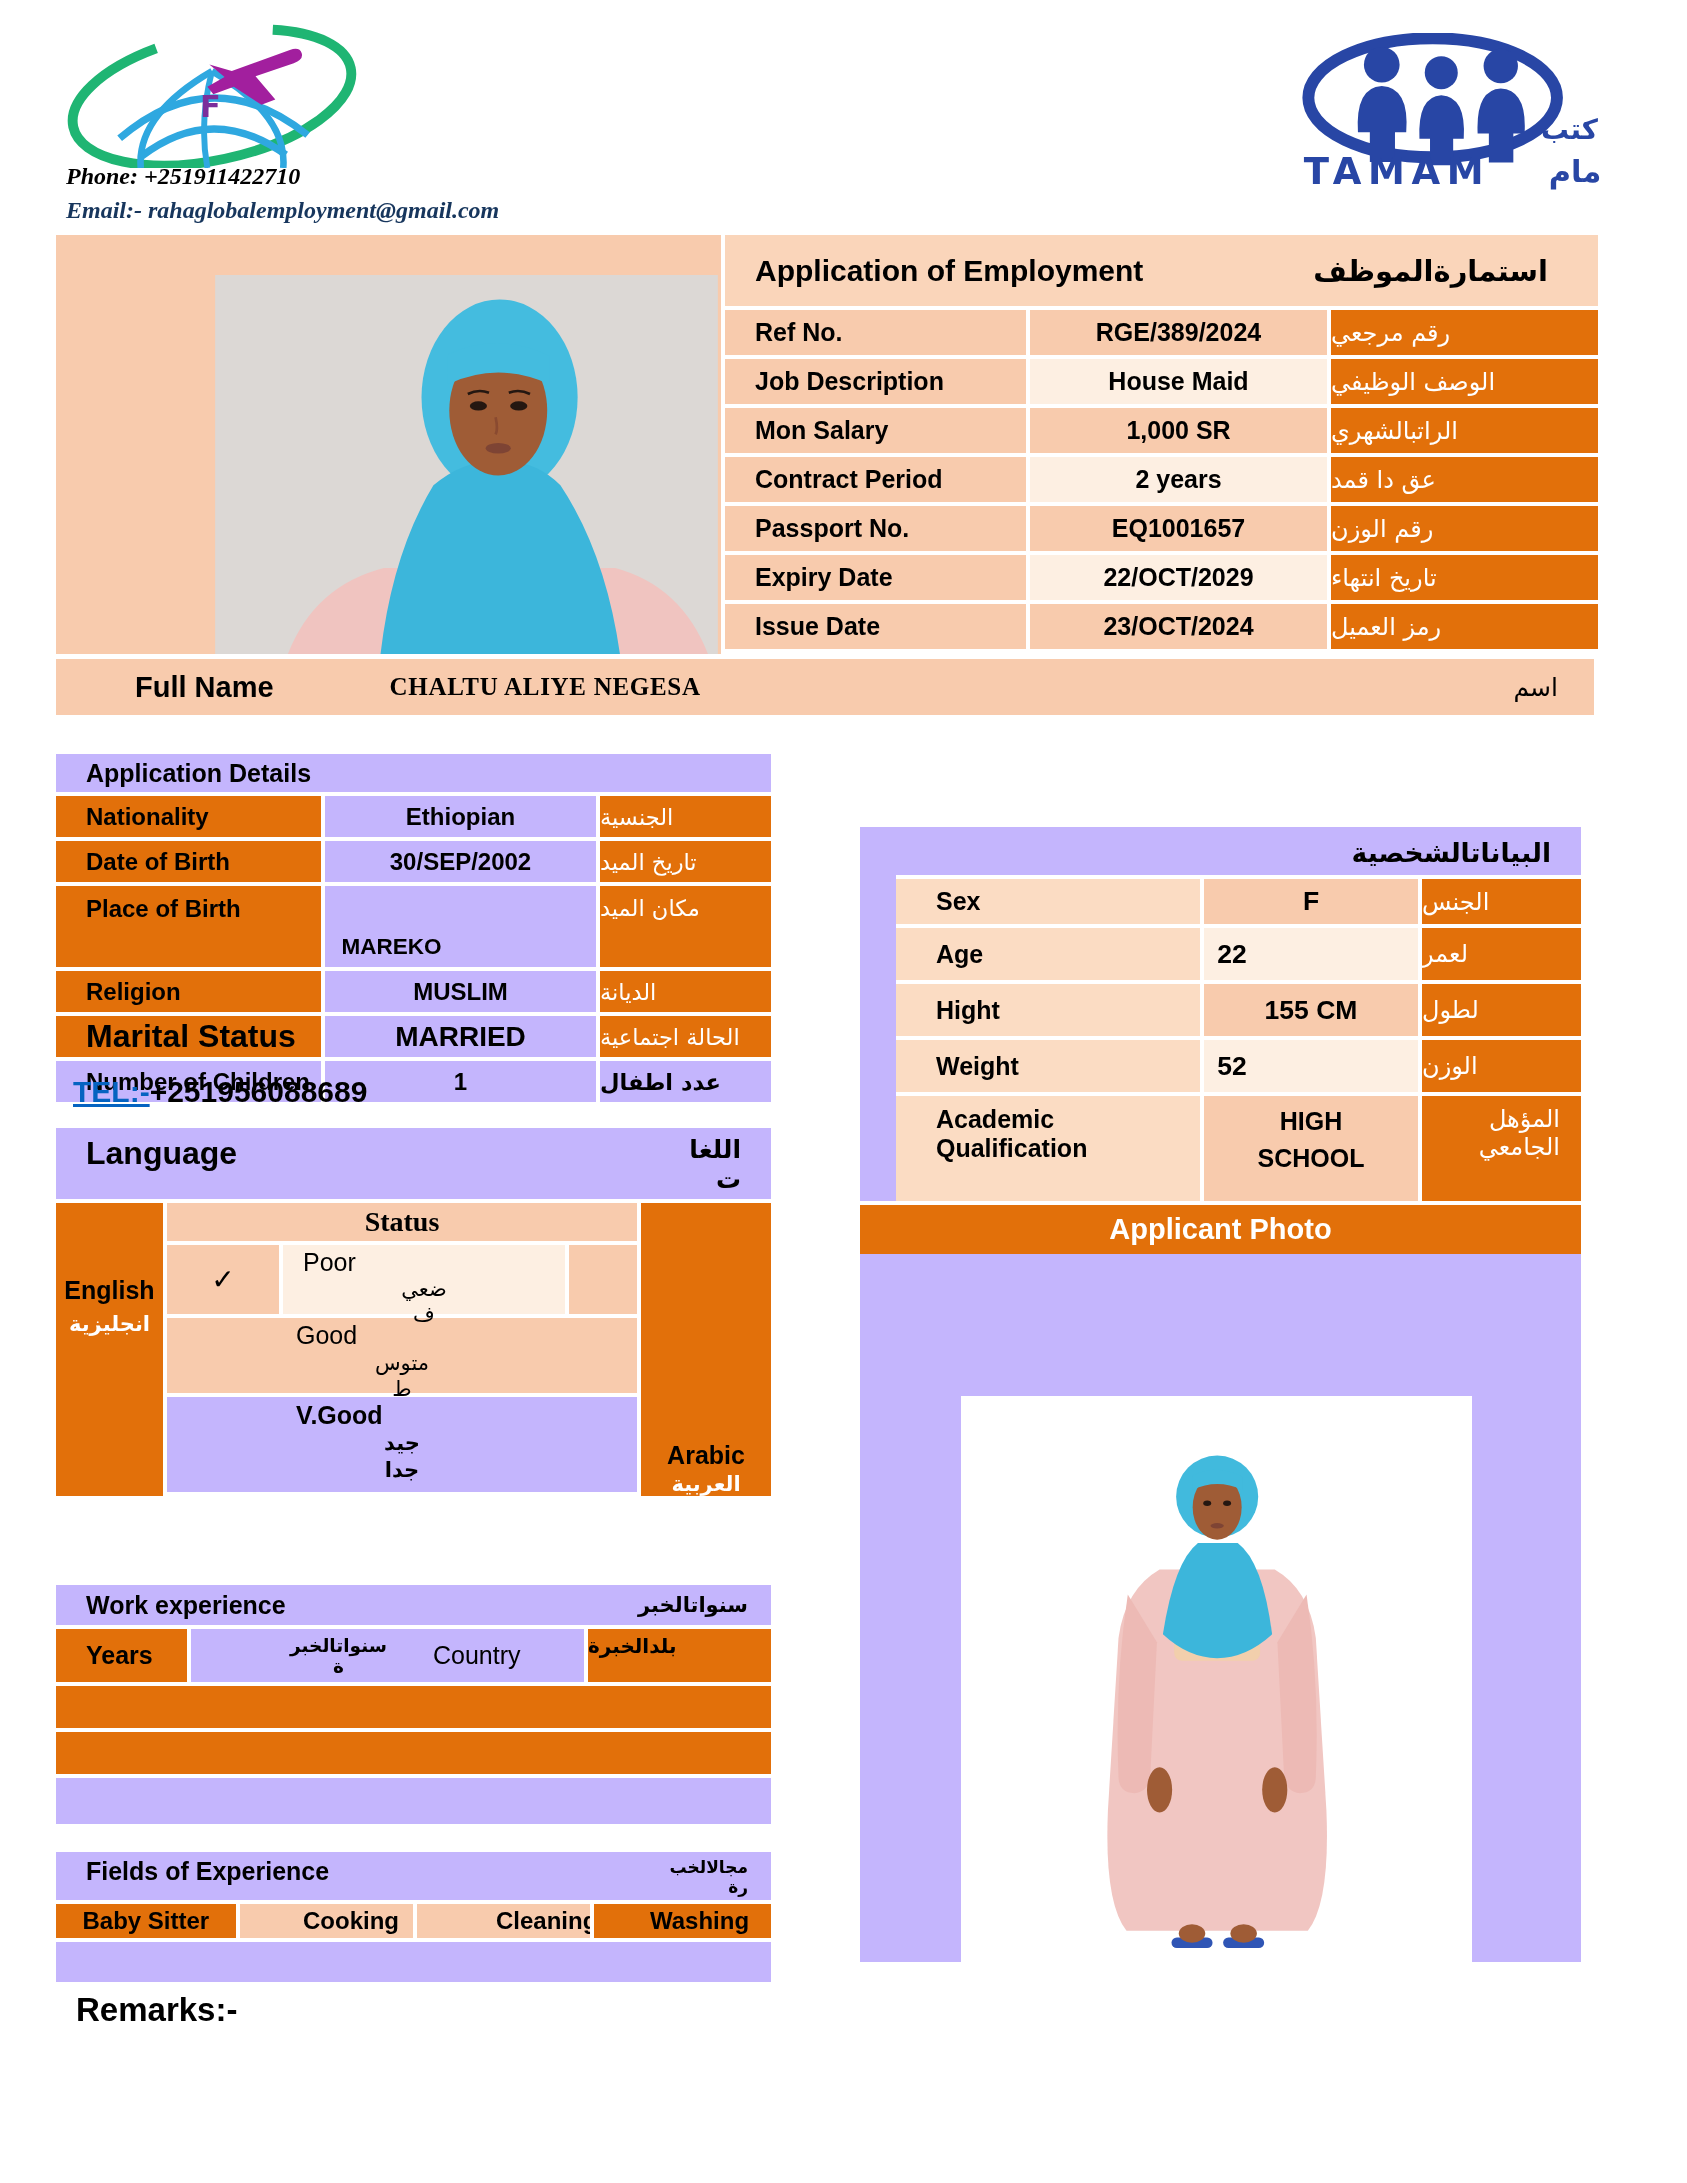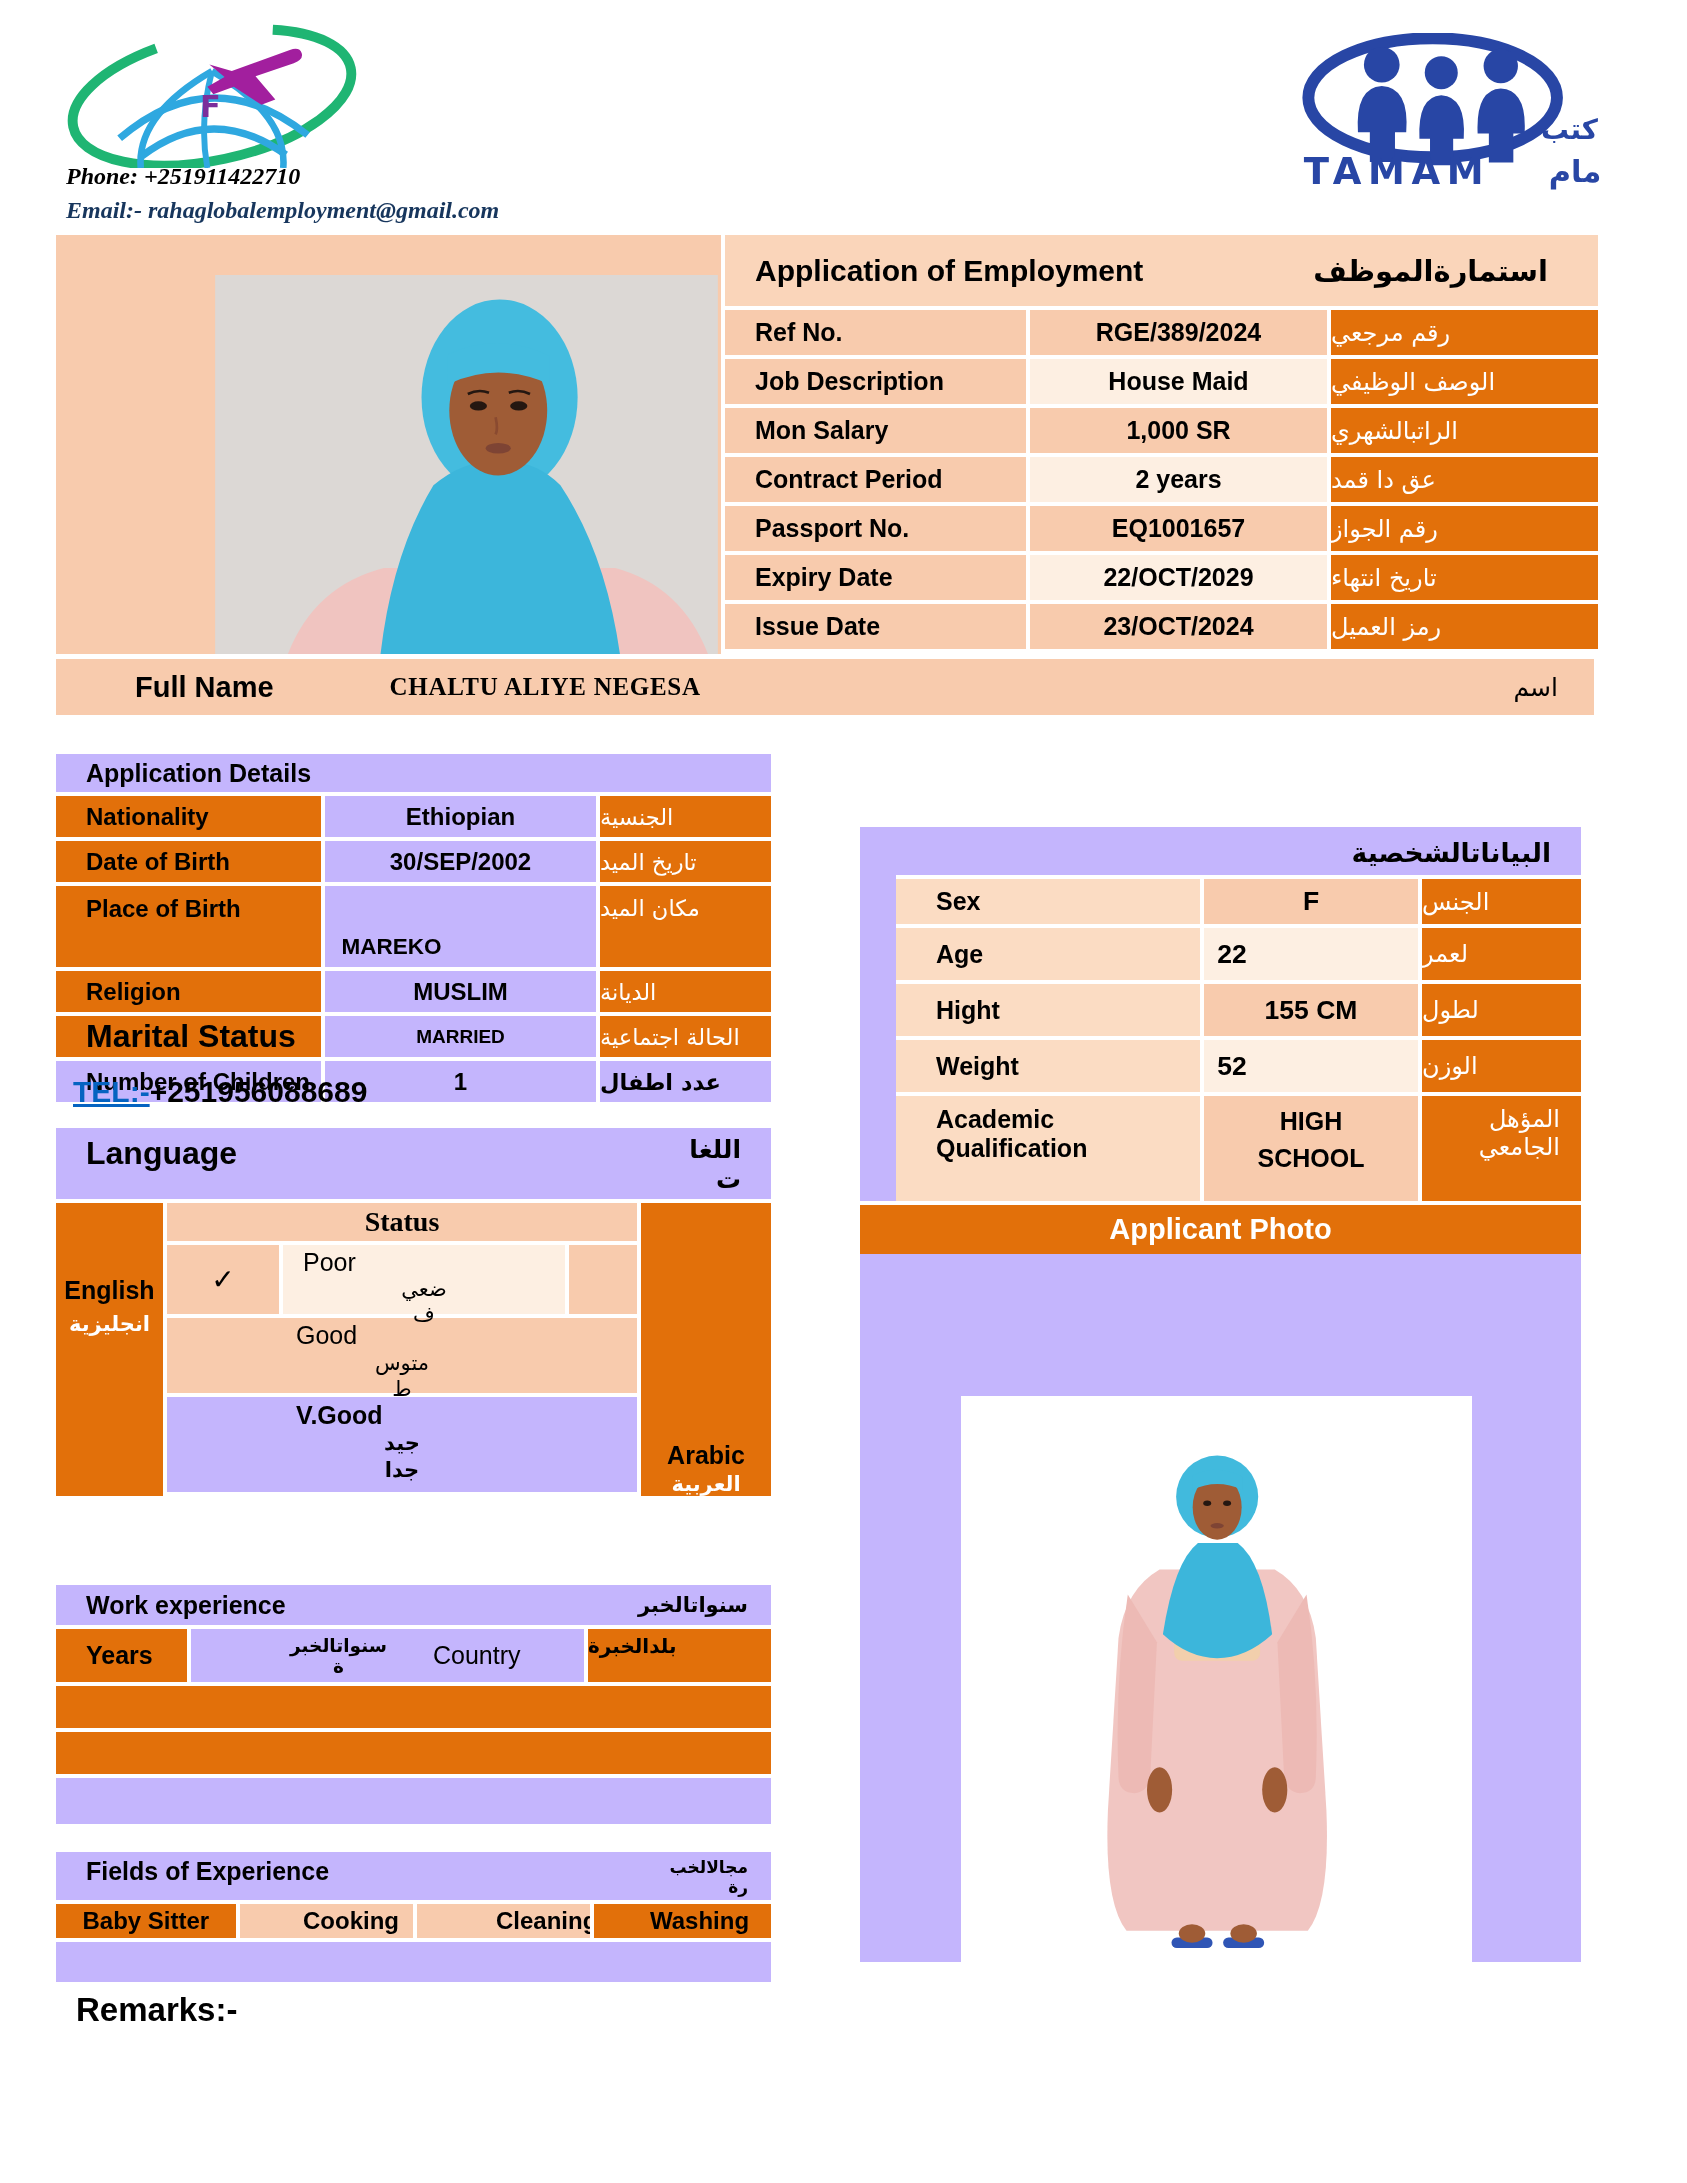--- a/index.html
+++ b/index.html
@@ -130,21 +130,21 @@
         <div class="cell arc or arR ar wt vgap">الراتبالشهري</div>
       </div>
       <div class="row t-row gap">
         <div class="cell lab pe lblEN">Contract Period</div>
         <div class="cell val vl valC vgap">2 years</div>
         <div class="cell arc or arR ar wt vgap">عق دا قمد</div>
       </div>
       <div class="row t-row gap">
         <div class="cell lab pe lblEN">Passport No.</div>
         <div class="cell val pe valC vgap">EQ1001657</div>
-        <div class="cell arc or arR ar wt vgap">رقم الجواز</div>
+        <div class="cell arc or arR ar wt vgap">رقم الوزن</div>
       </div>
       <div class="row t-row gap">
         <div class="cell lab pe lblEN">Expiry Date</div>
         <div class="cell val vl valC vgap">22/OCT/2029</div>
         <div class="cell arc or arR ar wt vgap">تاريخ انتهاء</div>
       </div>
       <div class="row t-row gap">
         <div class="cell lab pe lblEN">Issue Date</div>
         <div class="cell val pe valC vgap">23/OCT/2024</div>
         <div class="cell arc or arR ar wt vgap">رمز العميل</div>
@@ -176,21 +176,21 @@
       <div class="cell val lp vgap" style="font-size:22.5px;font-weight:bold;align-items:flex-end;padding:0 0 6.6px 16.5px;">MAREKO</div>
       <div class="cell arc or arR ar wt vgap" style="font-size:22.5px;align-items:flex-start;padding-top:9.3px;">مكان الميد</div>
     </div>
     <div class="row d-row gap" style="height:41px;">
       <div class="cell lab or lblEN" style="font-size:24px;">Religion</div>
       <div class="cell val lp valC vgap" style="font-size:24px;">MUSLIM</div>
       <div class="cell arc or arR ar wt vgap" style="font-size:22.5px;">الديانة</div>
     </div>
     <div class="row d-row gap" style="height:41px;">
       <div class="cell lab or lblEN" style="font-size:32px;">Marital Status</div>
-      <div class="cell val lp valC vgap" style="font-size:19px;">MARRIED</div>
+      <div class="cell val lp valC vgap" style="font-size:28px;">MARRIED</div>
       <div class="cell arc or arR ar wt vgap" style="font-size:22.5px;">الحالة اجتماعية</div>
     </div>
     <div class="row d-row gap" style="height:41px;">
       <div class="cell lab lp lblEN" style="font-size:24px;">Number of Children</div>
       <div class="cell val lp valC vgap" style="font-size:24px;">1</div>
       <div class="cell arc lp arR ar vgap b" style="font-size:22.5px;">عدد اطفال</div>
     </div>
   </div>
 
   <div class="abs tel" style="left:73px;top:1075px;text-align:center;">

